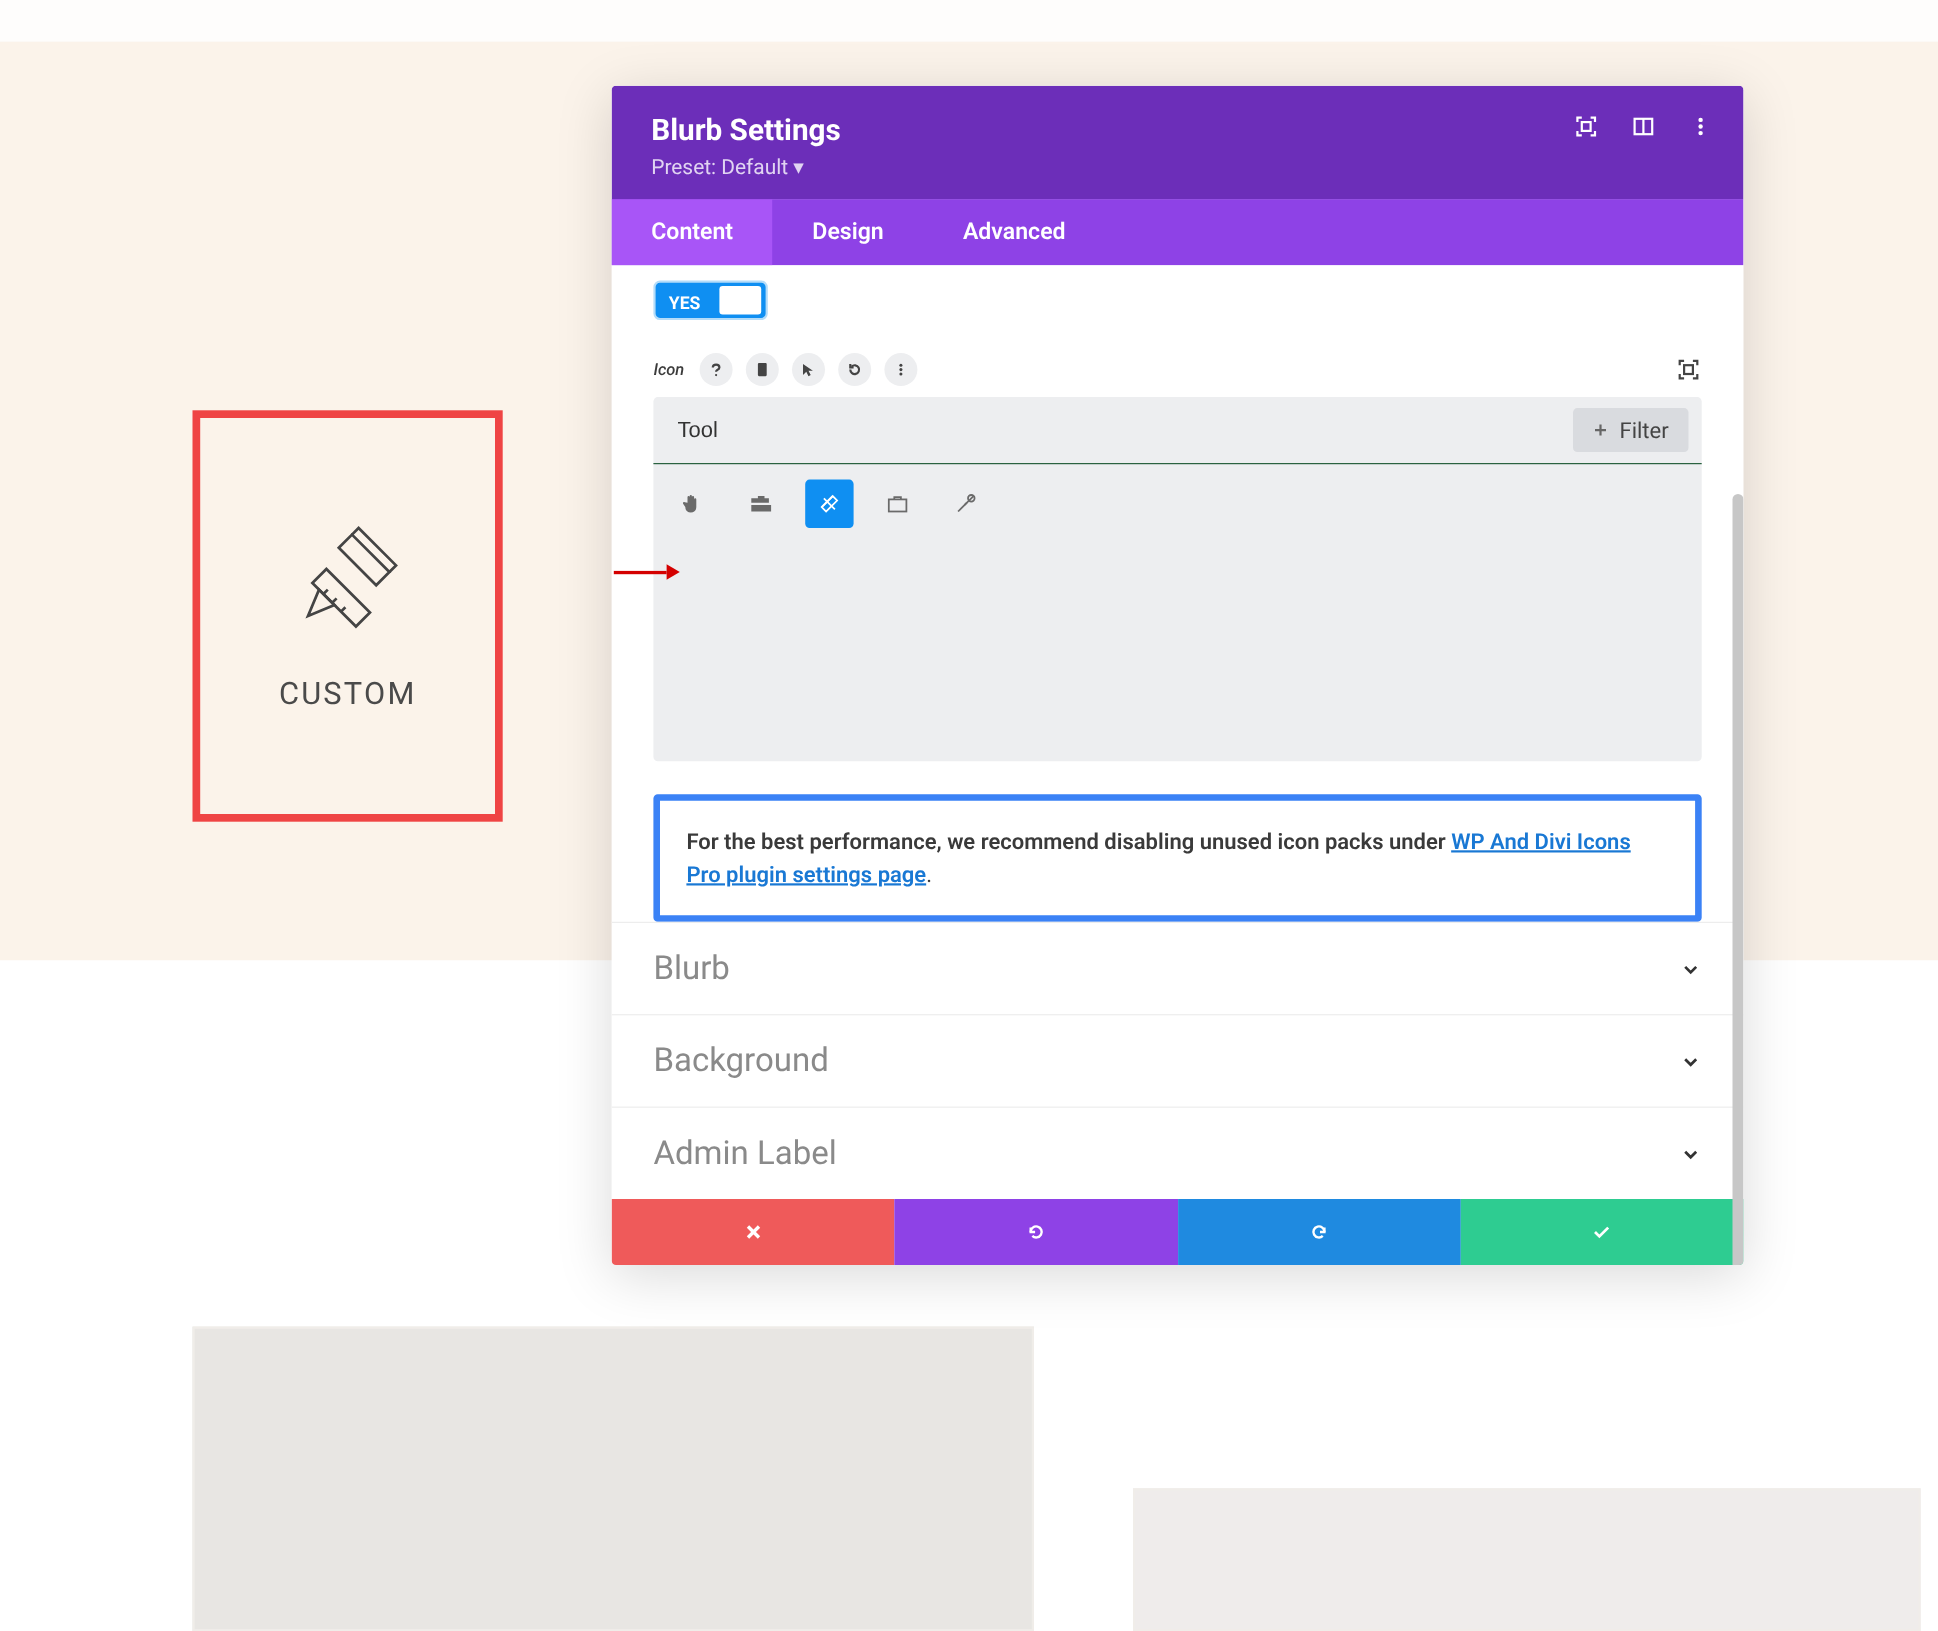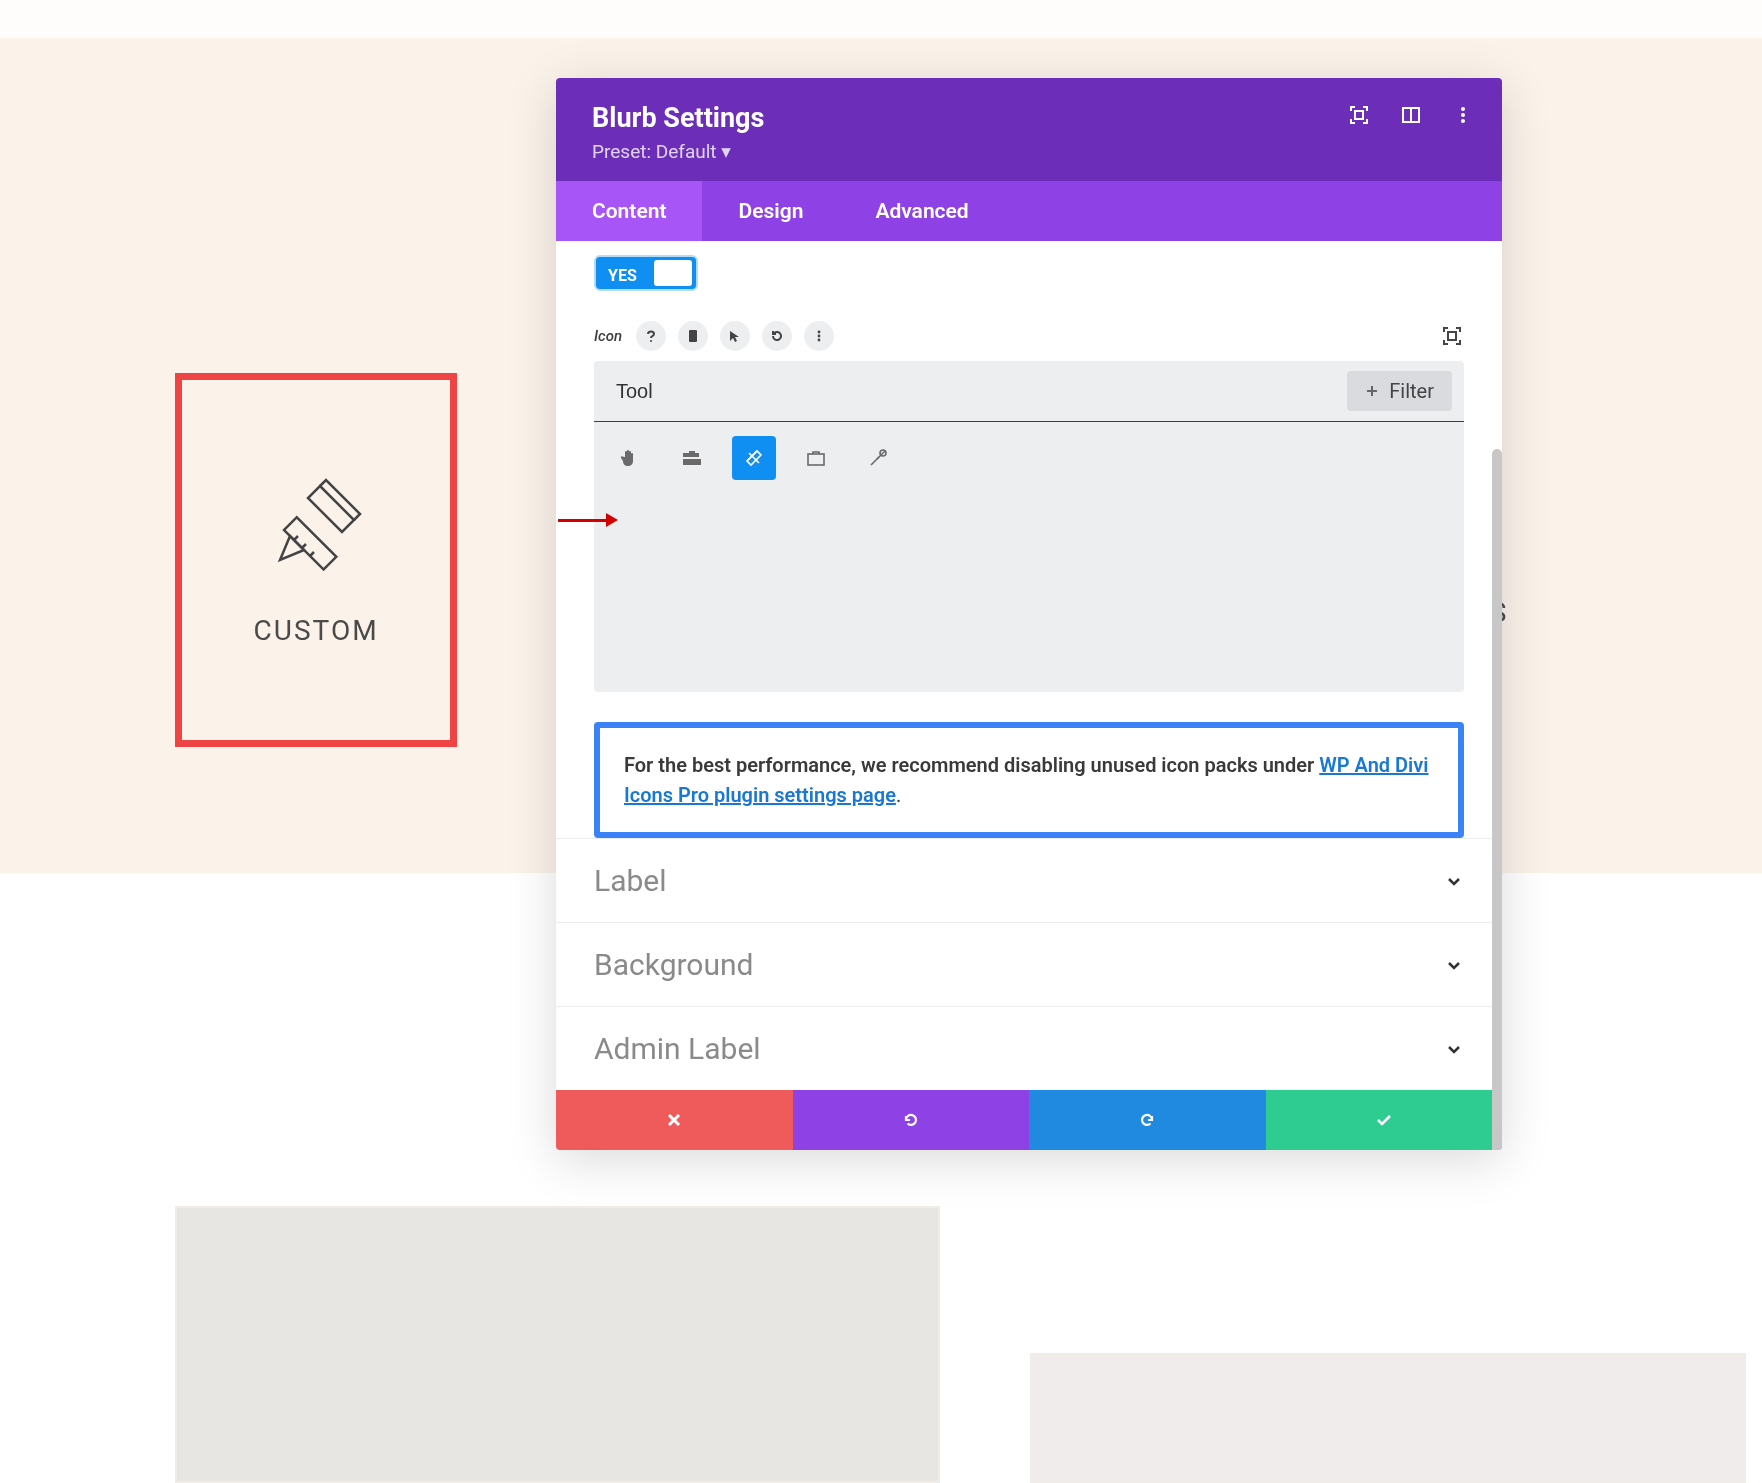--- a/index.html
+++ b/index.html
@@ -77,21 +77,21 @@
   background: #e8e6e3;
   border: 2px solid #f0ede9;
 }
 .bottom-img-left { width: 765px; height: 277px; }
 .bottom-img-right { width: 716px; height: 130px; margin-top: 147px; background:#efeceb; }
 
 .modal {
   position: absolute;
   top: 78px;
   left: 556px;
-  width: 946px;
+  width: 1029px;
   background: #ffffff;
   box-shadow: 0 10px 50px rgba(0,0,0,0.15);
   border-radius: 4px;
   overflow: hidden;
   font-size: 20px;
 }
 .modal-header {
   background: #6c2eb9;
   color: #ffffff;
   padding: 24px 36px 18px 36px;
@@ -525,21 +525,21 @@
             </svg>
           </div>
       </div>
     </div>
 
     <div class="info-box">
       <span class="strong">For the best performance, we recommend disabling unused icon packs under </span><a href="#">WP And Divi Icons Pro plugin settings page</a><span>.</span>
     </div>
 
     <div class="acc-row">
-      <span class="acc-label">Label</span>
+      <span class="acc-label">Blurb</span>
       <span class="acc-chev">
           <svg width="20" height="20" viewBox="0 0 20 20" stroke="#333" stroke-width="2.5" fill="none">
             <path d="M5 8l5 5 5-5"></path>
           </svg>
         </span>
     </div>
     <div class="acc-row">
       <span class="acc-label">Background</span>
       <span class="acc-chev">
           <svg width="20" height="20" viewBox="0 0 20 20" stroke="#333" stroke-width="2.5" fill="none">

